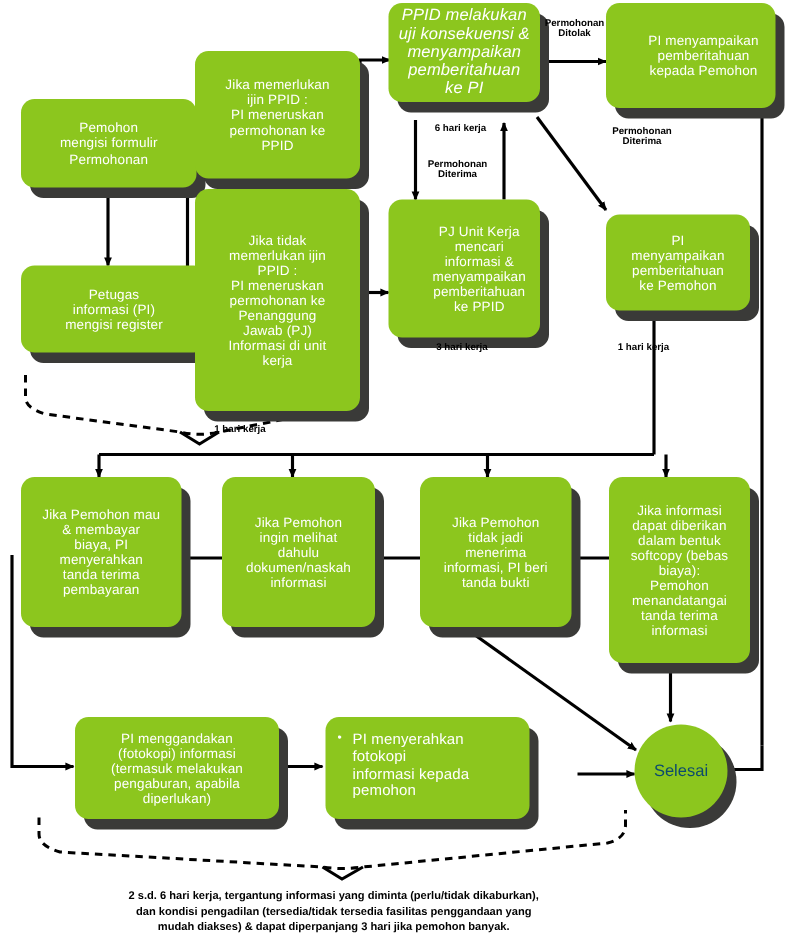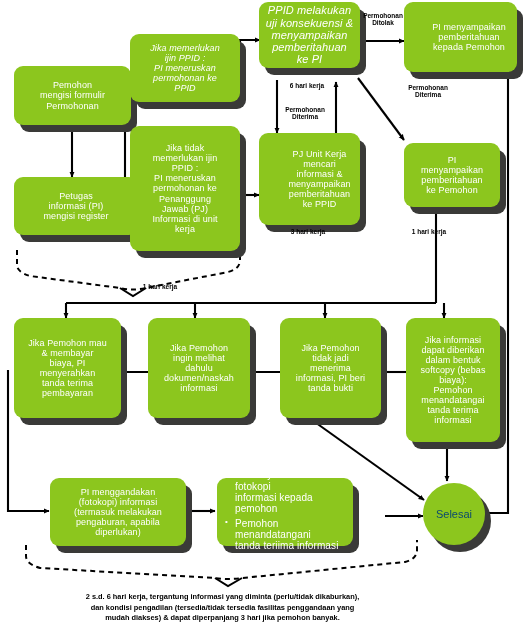--- a/index.html
+++ b/index.html
@@ -160,29 +160,29 @@
 mengisi formulir
 Permohonan</span>
   </div>
 
   <div class="node" style="left:14px;top:177px;width:124px;height:58px;font-size:9px;">
     <span>Petugas
 informasi (PI)
 mengisi register</span>
   </div>
 
-  <div class="node" style="left:130px;top:34px;width:110px;height:68px;font-size:9px;font-style:italic;">
+  <div class="node" style="left:130px;top:34px;width:110px;height:85px;font-size:9px;">
     <span>Jika memerlukan
 ijin PPID :
 PI meneruskan
 permohonan ke
 PPID</span>
   </div>
 
-  <div class="node" style="left:130px;top:126px;width:110px;height:125px;font-size:9px;">
+  <div class="node" style="left:130px;top:126px;width:110px;height:148px;font-size:9px;">
     <span>Jika tidak
 memerlukan ijin
 PPID :
 PI meneruskan
 permohonan ke
 Penanggung
 Jawab (PJ)
 Informasi di unit
 kerja</span>
   </div>
@@ -259,22 +259,20 @@
 (fotokopi) informasi
 (termasuk melakukan
 pengaburan, apabila
 diperlukan)</span>
   </div>
 
   <div class="node bullets" style="left:217px;top:478px;width:136px;height:68px;font-size:10px;">
     <ul>
       <li>PI menyerahkan fotokopi
 informasi kepada pemohon</li>
-      <li>Pemohon menandatangani
-tanda teriima informasi</li>
     </ul>
   </div>
 
   <div class="terminator" style="left:423px;top:483px;">
     <span style="font-size:11px;">Selesai</span>
   </div>
 
   <div class="edge-label" style="left:358px;top:12px;width:50px;">Permohonan
 Ditolak</div>
 

